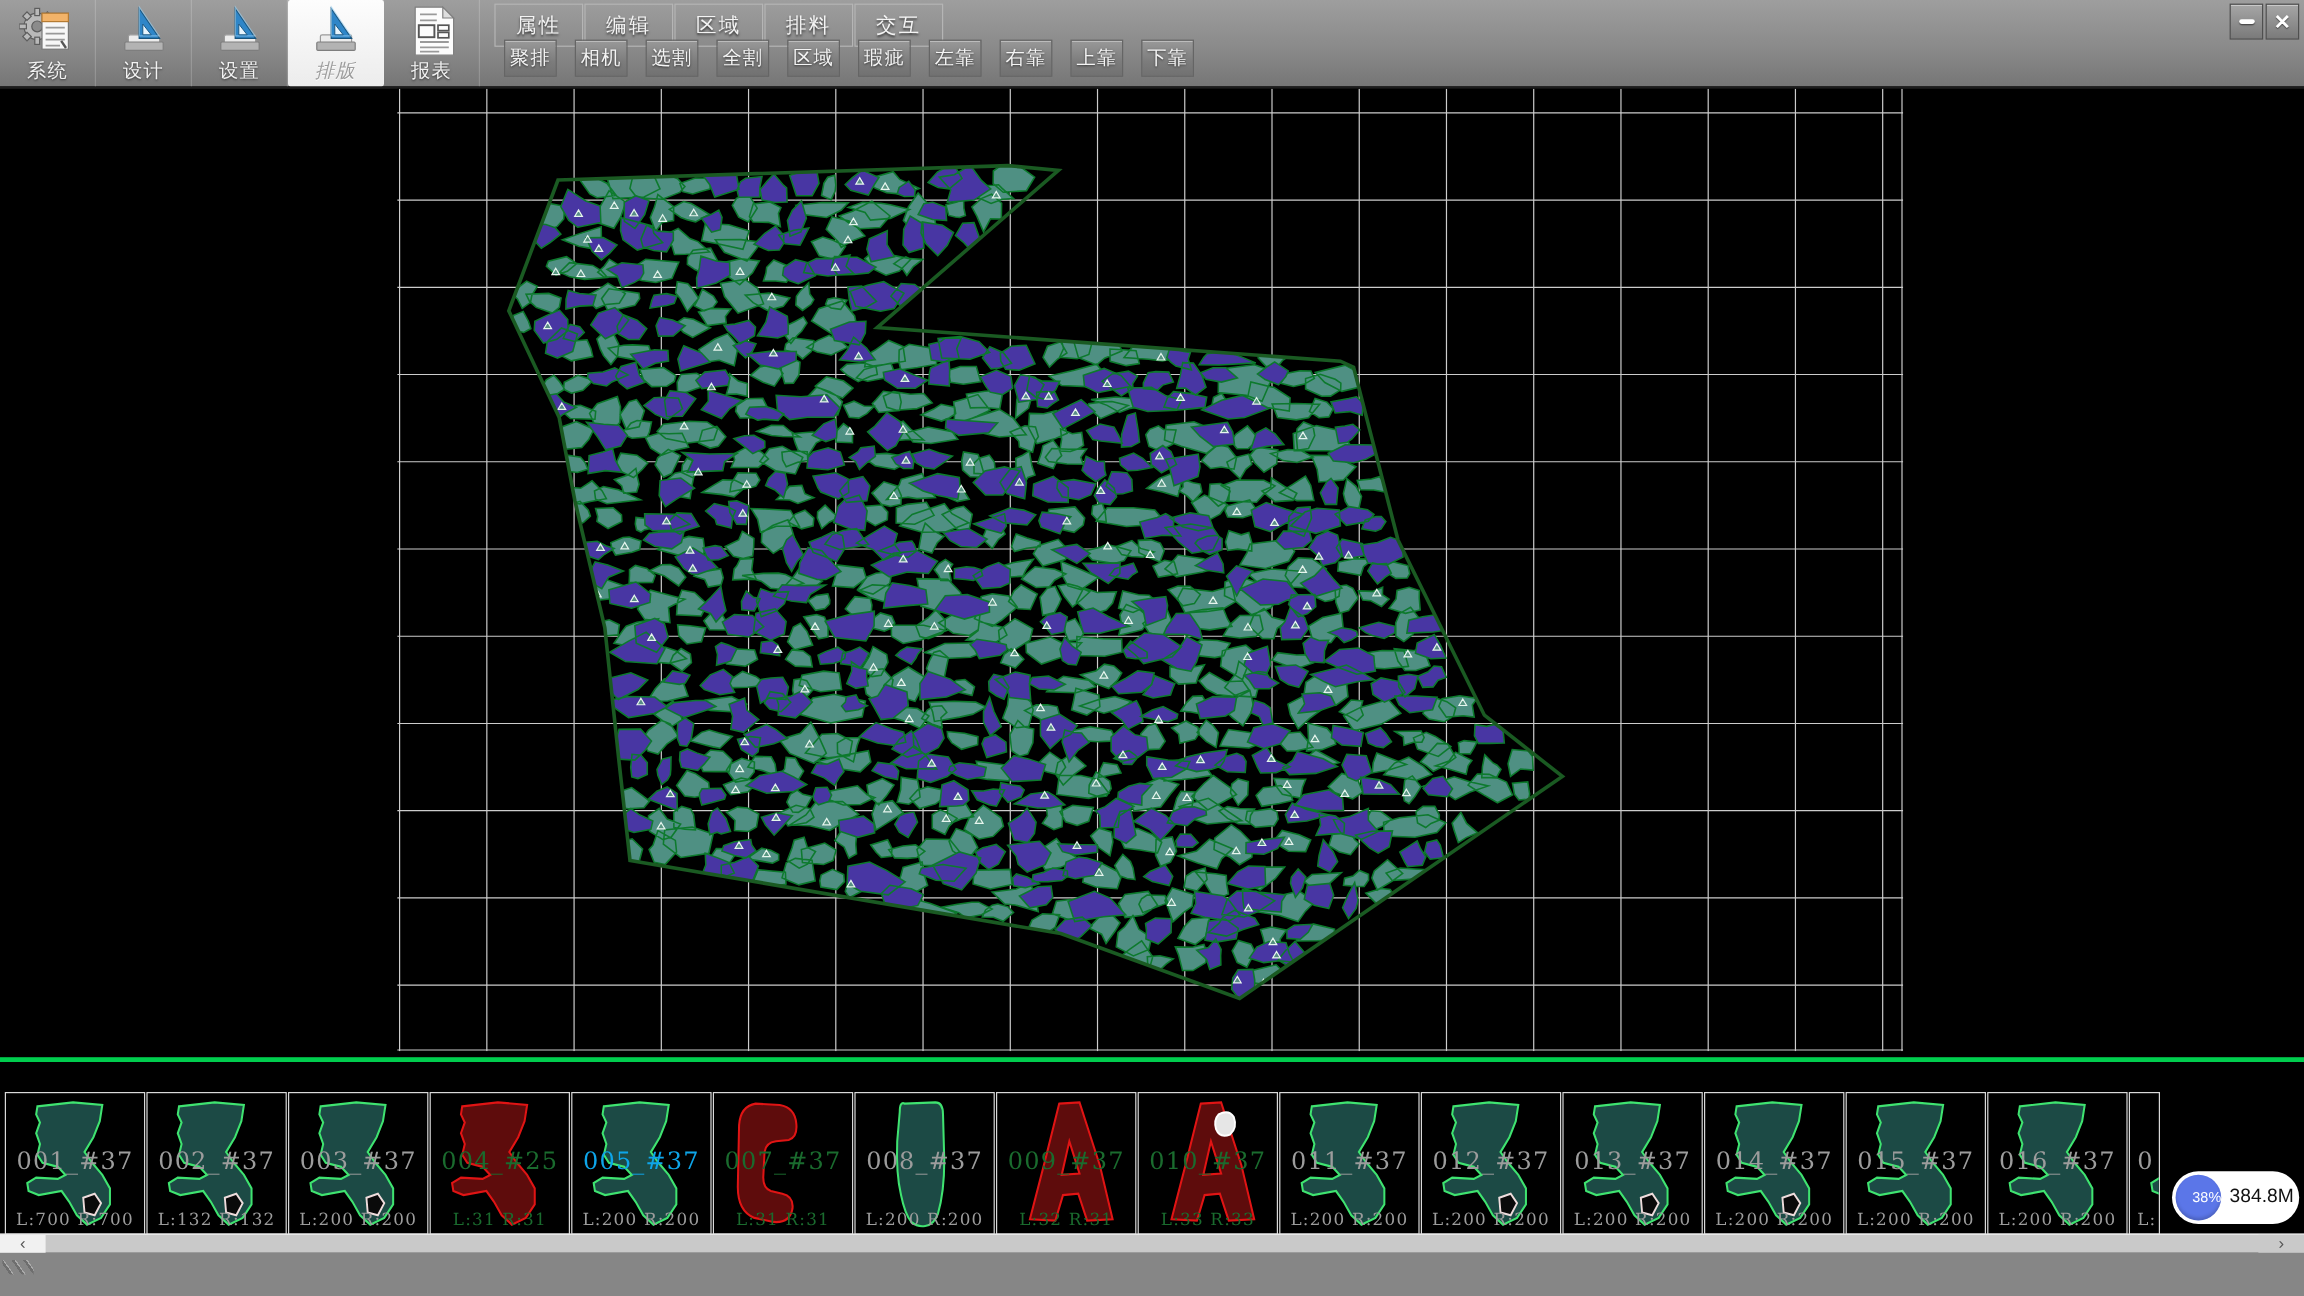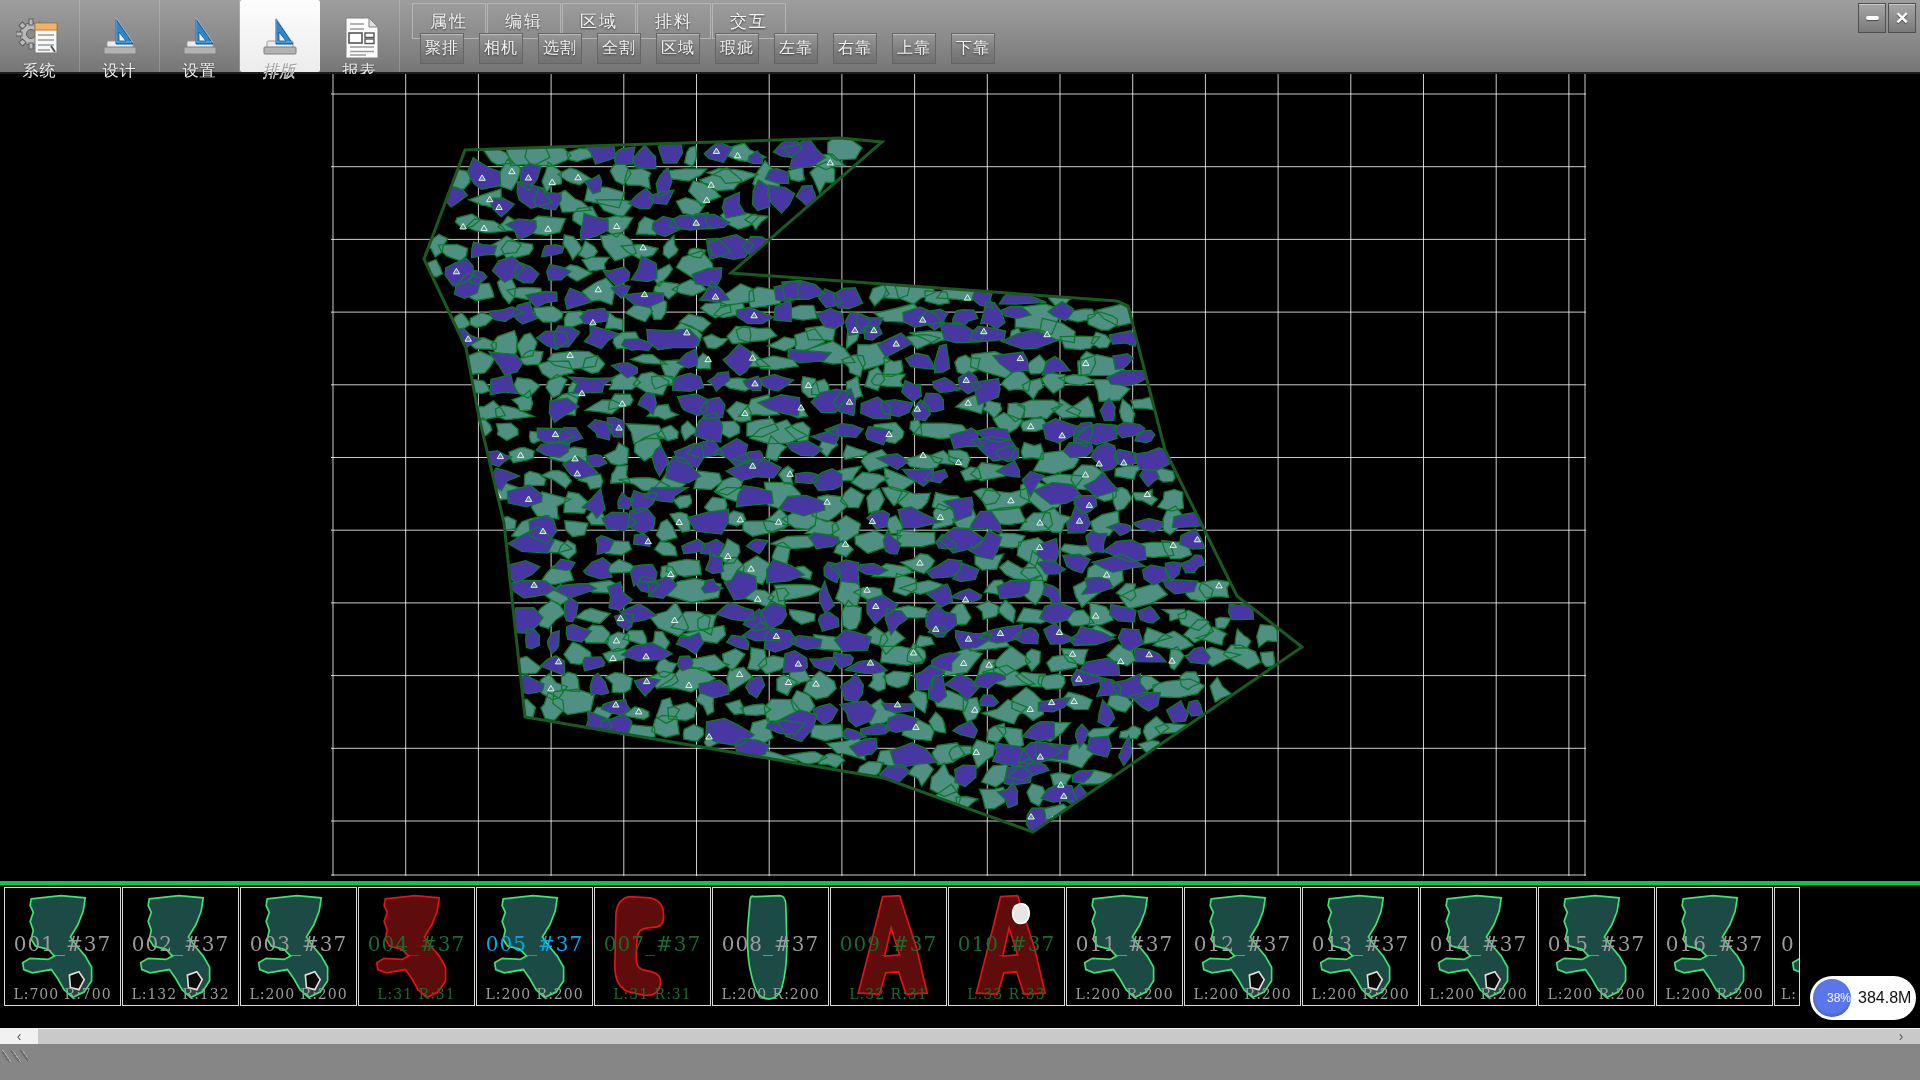--- a/index.html
+++ b/index.html
@@ -4,21 +4,21 @@
 <style>
   html,body{margin:0;padding:0;}
   body{width:1920px;height:1080px;overflow:hidden;position:relative;background:#000;
        font-family:"Liberation Sans",sans-serif;-webkit-font-smoothing:antialiased;}
 
   
   .toolbar{position:absolute;left:0;top:0;width:1920px;height:72px;
     background:linear-gradient(#9e9e9e,#8a8a8a 55%,#767676);border-bottom:2px solid #1d1d1d;}
   .main-buttons{position:absolute;left:0;top:0;height:72px;display:flex;}
   .main-btn{width:80px;height:72px;display:flex;flex-direction:column;align-items:center;
-    justify-content:flex-start;padding-top:16px;box-sizing:border-box;cursor:default;
+    justify-content:flex-start;padding-top:4px;box-sizing:border-box;cursor:default;
     border-right:1px solid rgba(255,255,255,.18);}
   .main-btn.active{background:linear-gradient(#fdfdfd,#ececec);border-radius:2px;font-style:italic;}
   .main-btn .mb-icon{width:48px;height:44px;}
   .main-btn .mb-label{font-size:16px;color:#f2f2f2;margin-top:1px;
     text-shadow:0 1px 2px rgba(0,0,0,.6);letter-spacing:1px;}
   .main-btn.active .mb-label{color:#9d9d9d;text-shadow:0 1px 0 #fff;}
 
   .menu-tabs{position:absolute;left:412px;top:3px;height:26px;display:flex;}
   .menu-tab{width:74px;height:36px;margin-right:1px;border:1px solid #b5b5b5;
     box-sizing:border-box;display:flex;align-items:center;justify-content:center;
@@ -37,21 +37,21 @@
   .win-btn .dash{width:13px;height:4px;background:#fff;border-radius:2px;box-shadow:0 1px 1px rgba(0,0,0,.5);}
   .win-btn .x{font-size:17px;font-weight:bold;color:#fff;text-shadow:0 1px 1px rgba(0,0,0,.55);line-height:1;}
 
   
   .canvas-wrap{position:absolute;left:331px;top:74px;width:1255px;height:802px;background:#000;}
 
   
   .green-line{position:absolute;left:0;top:881px;width:1920px;height:4px;background:#00cd4e;}
 
   
-  .thumb-strip{position:absolute;left:0;top:887px;width:1920px;height:121px;background:#000;
+  .thumb-strip{position:absolute;left:0;top:910px;width:1920px;height:121px;background:#000;
     display:flex;padding-left:4px;box-sizing:border-box;}
   .thumb-cell{position:relative;width:115px;height:117px;margin-right:1px;flex:none;
     border:1px solid #d9d9d9;box-sizing:content-box;background:#000;overflow:hidden;cursor:default;}
   .thumb-cell svg{position:absolute;left:5px;top:2px;width:106px;height:112px;}
   .thumb-name{position:absolute;left:0;top:44px;width:100%;text-align:center;
     font-family:"DejaVu Serif",serif;font-size:20px;letter-spacing:1px;pointer-events:none;}
   .thumb-info{position:absolute;left:0;bottom:3px;width:100%;text-align:center;
     font-family:"DejaVu Serif",serif;font-size:14px;letter-spacing:1px;pointer-events:none;}
   .thumb-cell.partial{width:24px;}
   .thumb-cell.partial .thumb-name,.thumb-cell.partial .thumb-info{text-align:left;padding-left:6px;}
@@ -218,21 +218,21 @@
          <path d="M20,8 L48,5 L71,7 L69,19 L64,31 L57,42 L63,50 L71,59 L77,69 L77,81 L70,91 L59,96 L51,89 L45,79 L39,71 L21,74 L13,71 L12,65 L19,61 L36,62 L42,59 L36,53 L24,50 L20,44 L22,36 L19,28 L22,20 L19,14 Z" fill="#1c4a45" stroke="#3fe370" stroke-width="1.6" fill-rule="evenodd"></path>
         <path d="M56,76 L65,73 L70,80 L65,89 L57,87 Z" fill="#0a0a0a" stroke="#eedcdc" stroke-width="1.5"></path>
        </svg>
        <div class="thumb-name" style="color:#9c9c9c">003_#37</div>
        <div class="thumb-info" style="color:#9c9c9c">L:200 R:200</div>
     </div>
     <div class="thumb-cell">
       <svg viewBox="0 0 100 100" preserveAspectRatio="none">
          <path d="M20,8 L48,5 L71,7 L69,19 L64,31 L57,42 L63,50 L71,59 L77,69 L77,81 L70,91 L59,96 L51,89 L45,79 L39,71 L21,74 L13,71 L12,65 L19,61 L36,62 L42,59 L36,53 L24,50 L20,44 L22,36 L19,28 L22,20 L19,14 Z" fill="#5e0c0c" stroke="#e01414" stroke-width="1.6" fill-rule="evenodd"></path>
        </svg>
-       <div class="thumb-name" style="color:#1a6b2e">004_#37</div>
+       <div class="thumb-name" style="color:#1a6b2e">004_#25</div>
        <div class="thumb-info" style="color:#1a6b2e">L:31 R:31</div>
     </div>
     <div class="thumb-cell">
       <svg viewBox="0 0 100 100" preserveAspectRatio="none">
          <path d="M20,8 L48,5 L71,7 L69,19 L64,31 L57,42 L63,50 L71,59 L77,69 L77,81 L70,91 L59,96 L51,89 L45,79 L39,71 L21,74 L13,71 L12,65 L19,61 L36,62 L42,59 L36,53 L24,50 L20,44 L22,36 L19,28 L22,20 L19,14 Z" fill="#1c4a45" stroke="#3fe370" stroke-width="1.6" fill-rule="evenodd"></path>
        </svg>
        <div class="thumb-name" style="color:#0ea5e9">005_#37</div>
        <div class="thumb-info" style="color:#9c9c9c">L:200 R:200</div>
     </div>
     <div class="thumb-cell">

